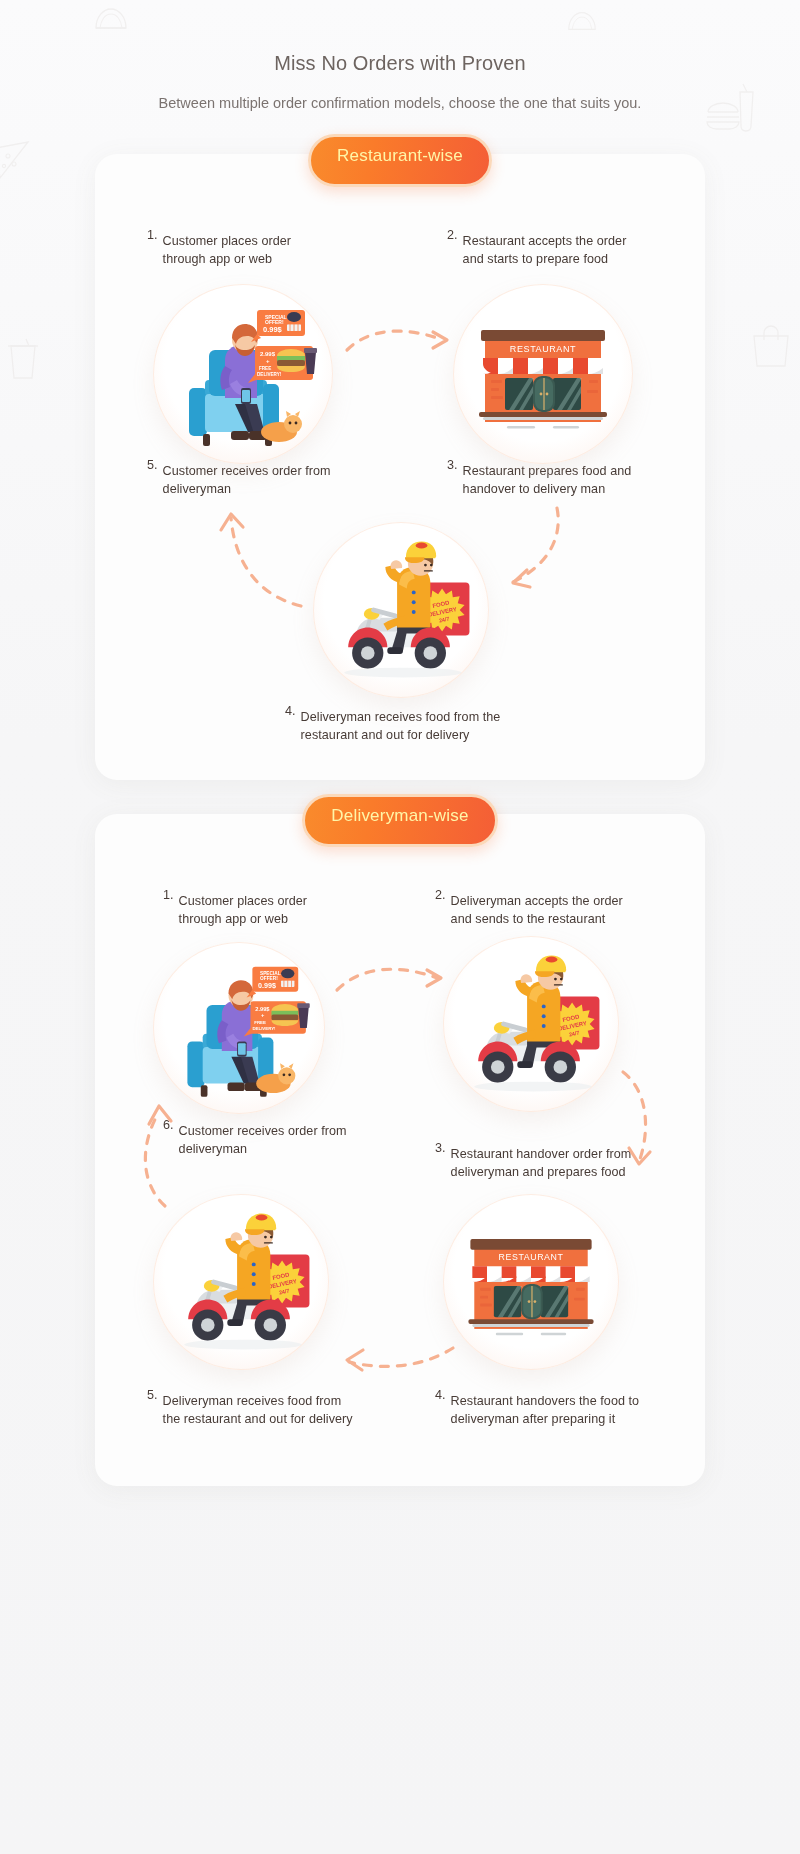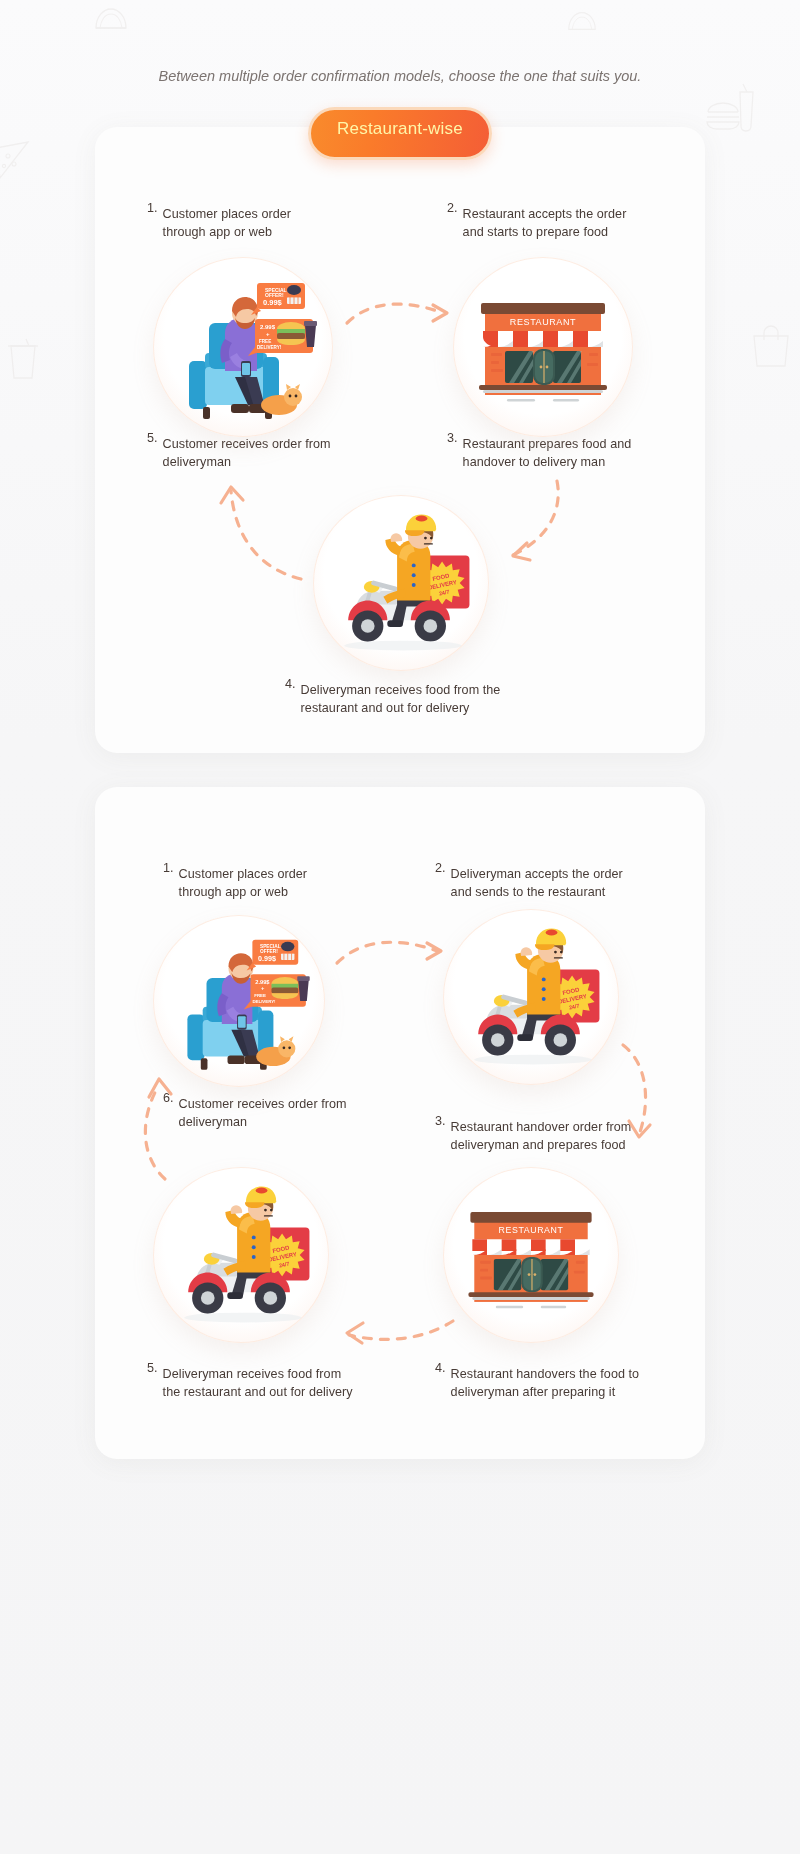--- a/index.html
+++ b/index.html
@@ -31,21 +31,21 @@
   .h-light {
     font-size: 20px; color: #6d6460; font-weight: 400;
     letter-spacing: .1px; line-height: 1.35;
   }
   .h-bold {
     font-size: 25px; color: #3b2f2b; font-weight: 700;
     letter-spacing: -.1px; margin-top: 4px; line-height: 1.3;
   }
   .h-sub {
     font-size: 14.5px; color: #7b7370; font-weight: 400;
-    margin-top: 18px; letter-spacing: 0; font-style: italic;
+    margin-top: 18px; letter-spacing: 0;
   }
 
   
   .card {
     position: relative;
     margin: 0 auto;
     width: 610px;
     background: #fdfdfd;
     border-radius: 22px;
     box-shadow: 0 4px 26px rgba(120,110,105,.07);
@@ -139,20 +139,21 @@
   </div>
   <div class="doodle d-soda">
     <svg width="38" height="46" viewBox="0 0 38 46">
         <path d="M7 10h24l-3 32H10z" fill="none" stroke="#dcd7d4" stroke-width="1.3"></path>
         <path d="M4 10h30" stroke="#dcd7d4" stroke-width="1.3"></path>
         <path d="M22 3l3 7" stroke="#dcd7d4" stroke-width="1.3" fill="none"></path>
       </svg>
   </div>
 
   <div class="header">
+    <div class="h-light">Miss No Orders with Proven</div>
     <div class="h-sub">Between multiple order confirmation models, choose the one that suits you.</div>
   </div>
 
   <div class="card" id="card-restaurant">
 
     <div class="badge-wrap">
       <span class="badge">Restaurant-wise</span>
     </div>
 
     <div class="step align-left" style="left:52px; top:72px; width:180px;">
@@ -369,20 +370,23 @@
     <div class="arrow" style="left:118px; top:346px;">
       <svg width="96" height="116" viewBox="0 0 96 116">
         <path d="M88 106C46 96 22 64 18 18" fill="none" stroke="#f6b191" stroke-width="3.2" stroke-linecap="round" stroke-dasharray="8 9"></path>
         <path d="M8 30l10-16 12 13" fill="none" stroke="#f6b191" stroke-width="3.2" stroke-linecap="round" stroke-linejoin="round"></path>
       </svg>
     </div>
   </div>
 
   <div class="card" id="card-deliveryman">
 
+    <div class="badge-wrap">
+      <span class="badge">Deliveryman-wise</span>
+    </div>
 
     <div class="step align-left" style="left:68px; top:72px; width:180px;">
       <span class="num">1.</span>
       <span class="txt">Customer places order through app or web</span>
     </div>
 
     <div class="step align-left" style="left:340px; top:72px; width:206px;">
       <span class="num">2.</span>
       <span class="txt">Deliveryman accepts the order and sends to the restaurant</span>
     </div>

